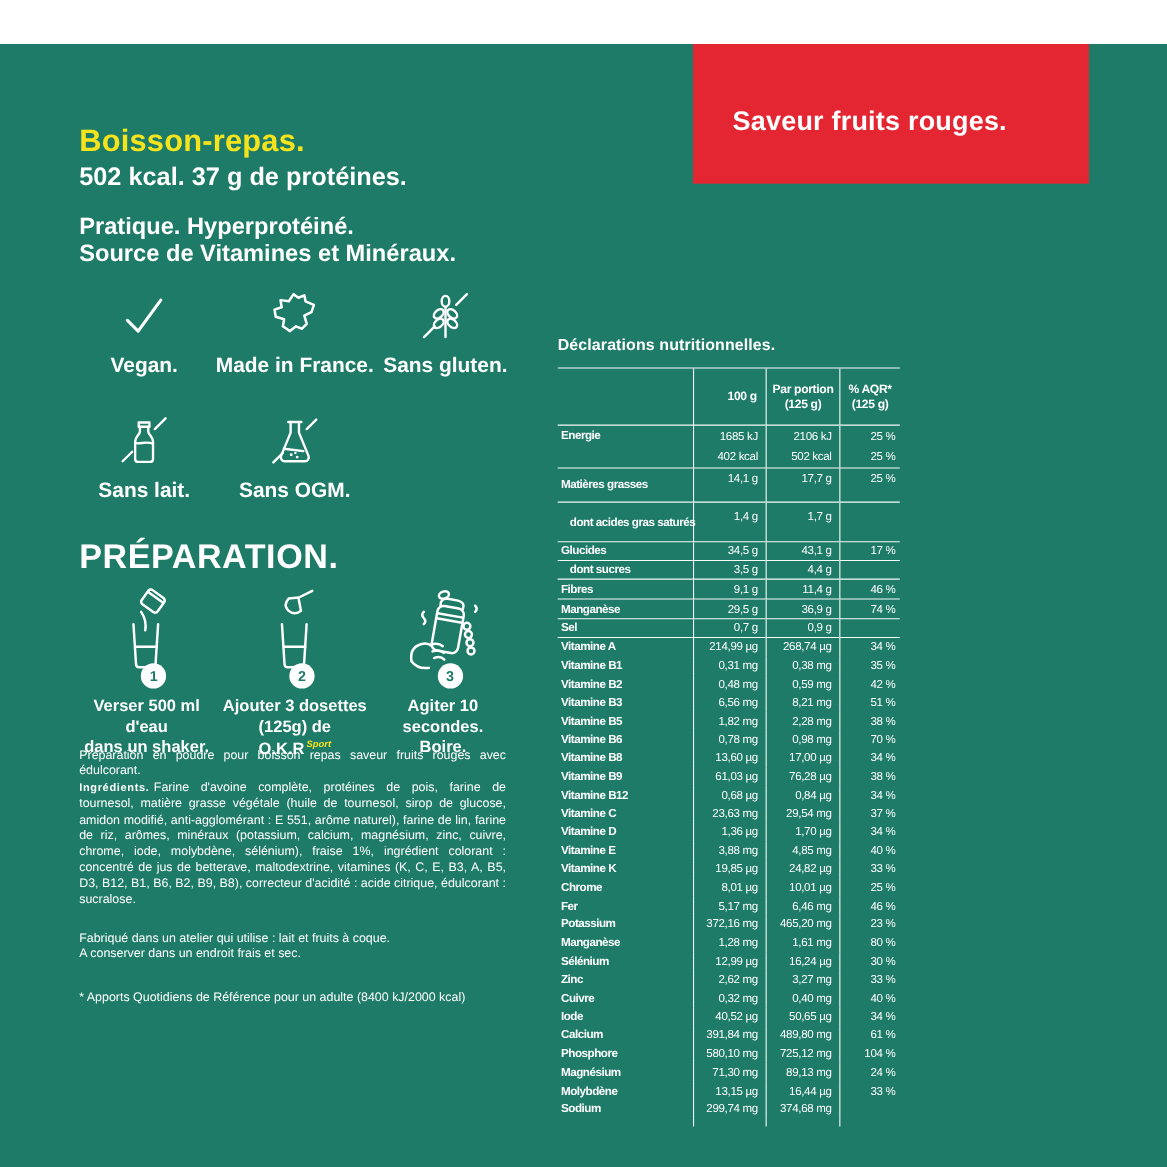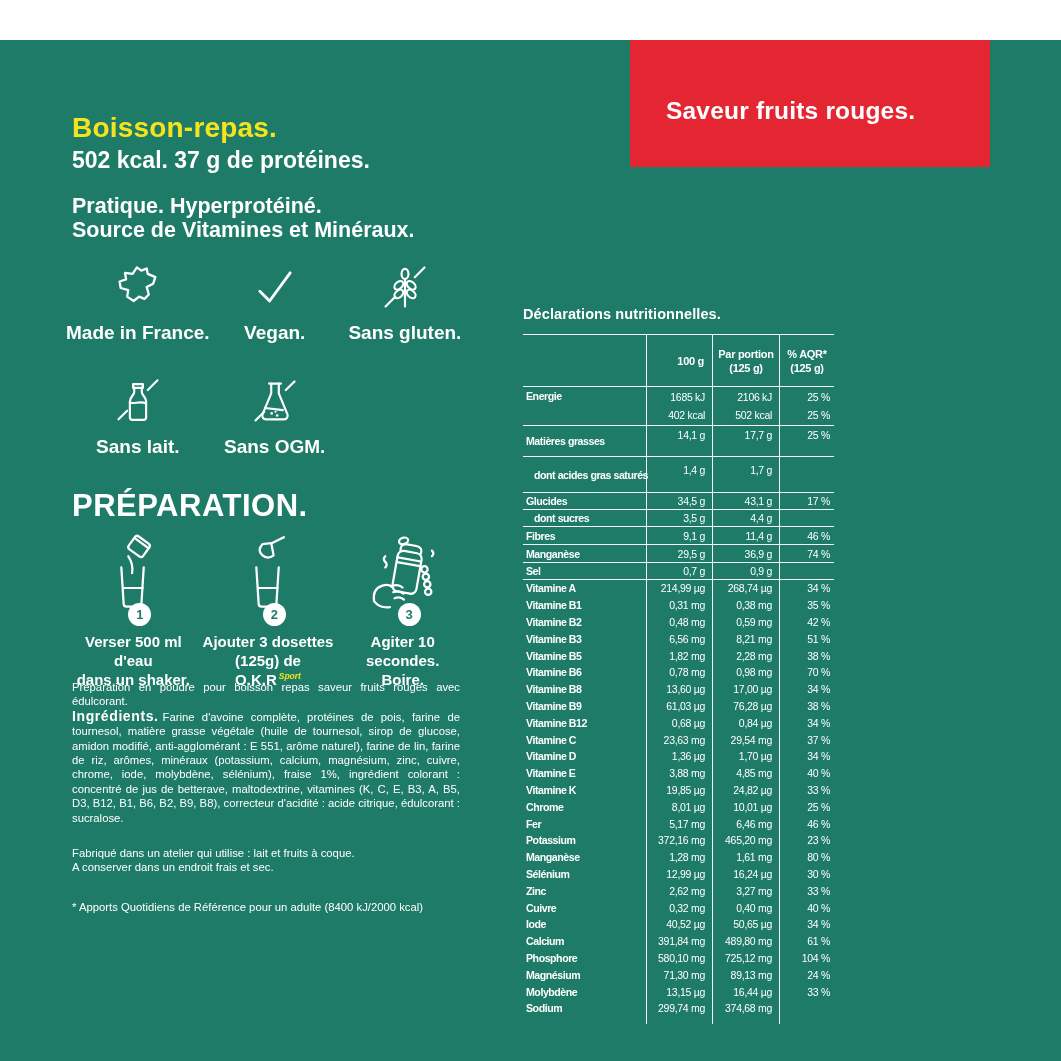--- a/index.html
+++ b/index.html
@@ -39,25 +39,25 @@
   .step .numbadge{
     position:absolute; left:calc(50% - 5px); bottom:-10px; width:23px; height:23px;
     background:#fff; border-radius:50%; display:flex; align-items:center; justify-content:center;
     color:#1E7B68; font-size:13px; font-weight:bold;
   }
   .step .caption{ margin-top:17px; font-size:15px; font-weight:bold; text-align:center; line-height:1.25; }
   .step .sport{ color:#F5E41C; font-size:8.5px; font-weight:bold; font-style:italic; vertical-align:super; margin-left:2px; }
   
   .legal{ position:absolute; left:72px; top:640px; width:388px; font-size:11.3px; line-height:14.4px; }
   .legal .ing{ text-align:justify; }
-  .legal .inglabel{ font-size:14px; font-weight:bold; letter-spacing:0.6px; margin-right:4px; }
+  .legal .inglabel{ font-size:10px; font-weight:bold; letter-spacing:0.6px; margin-right:4px; }
   .legal .allergens{ margin-top:21px; }
   .legal .footnote{ margin-top:25px; }
   
-  .nutrition{ position:absolute; left:523px; top:266px; width:312px; }
+  .nutrition{ position:absolute; left:507px; top:266px; width:312px; }
   .ntitle{ font-size:14.5px; font-weight:bold; margin-bottom:12px; letter-spacing:0.1px; }
   .ntable{
     display:grid; grid-template-columns:123px 66px 67px 55px;
     border-top:1.4px solid rgba(255,255,255,0.96); width:311px;
     letter-spacing:-0.3px;
   }
   .nc{ display:flex; align-items:center; min-width:0; }
   .bl{ border-left:1.4px solid rgba(255,255,255,0.96); }
   .bb{ border-bottom:1.4px solid rgba(255,255,255,0.96); }
   .nh{ height:52px; display:flex; flex-direction:column; justify-content:center; font-size:11px; font-weight:bold; line-height:14px; }
@@ -86,33 +86,33 @@
     <h2>502 kcal. 37 g de protéines.</h2>
     <div class="tagline">
       <div>Pratique. Hyperprotéiné.</div>
       <div>Source de Vitamines et Minéraux.</div>
     </div>
   </header>
 
   <section class="badges" id="badges">
       <div class="badge">
         <div class="bicon">
+          <svg width="52" height="52" viewBox="0 0 48 48" fill="none" stroke="#fff" stroke-linecap="round" stroke-linejoin="round" stroke-width="2.6">
+     <path d="M10,27 L19,36 L38,10"></path>
+          </svg>
+        </div>
+        <div class="blabel">Vegan.</div>
+      </div>
+      <div class="badge">
+        <div class="bicon">
           <svg width="52" height="52" viewBox="0 0 48 48" fill="none" stroke="#fff" stroke-linecap="round" stroke-linejoin="round" stroke-width="2.1">
      <path d="M23,5 L27,8 L32,6 L33,11 L40,14 L38,20 L32,23 L34,30 L30,34 L25,32 L20,36 L14,32 L15,26 L8,24 L7,18 L13,16 L12,10 L19,11 Z"></path>
           </svg>
         </div>
         <div class="blabel">Made in France.</div>
-      </div>
-      <div class="badge">
-        <div class="bicon">
-          <svg width="52" height="52" viewBox="0 0 48 48" fill="none" stroke="#fff" stroke-linecap="round" stroke-linejoin="round" stroke-width="2.6">
-     <path d="M10,27 L19,36 L38,10"></path>
-          </svg>
-        </div>
-        <div class="blabel">Vegan.</div>
       </div>
       <div class="badge">
         <div class="bicon">
           <svg width="52" height="52" viewBox="0 0 48 48" fill="none" stroke="#fff" stroke-linecap="round" stroke-linejoin="round" stroke-width="2">
      <path d="M6,41 L15,32 M33,14 L42,5"></path>
      <path d="M24,16 L24,41"></path>
      <ellipse cx="24" cy="11" rx="3.2" ry="4.6"></ellipse>
      <ellipse cx="18.3" cy="21.5" rx="4.7" ry="3.1" transform="rotate(-42 18.3 21.5)"></ellipse>
      <ellipse cx="29.7" cy="21.5" rx="4.7" ry="3.1" transform="rotate(42 29.7 21.5)"></ellipse>
      <ellipse cx="18.3" cy="29.5" rx="4.7" ry="3.1" transform="rotate(-42 18.3 29.5)"></ellipse>

